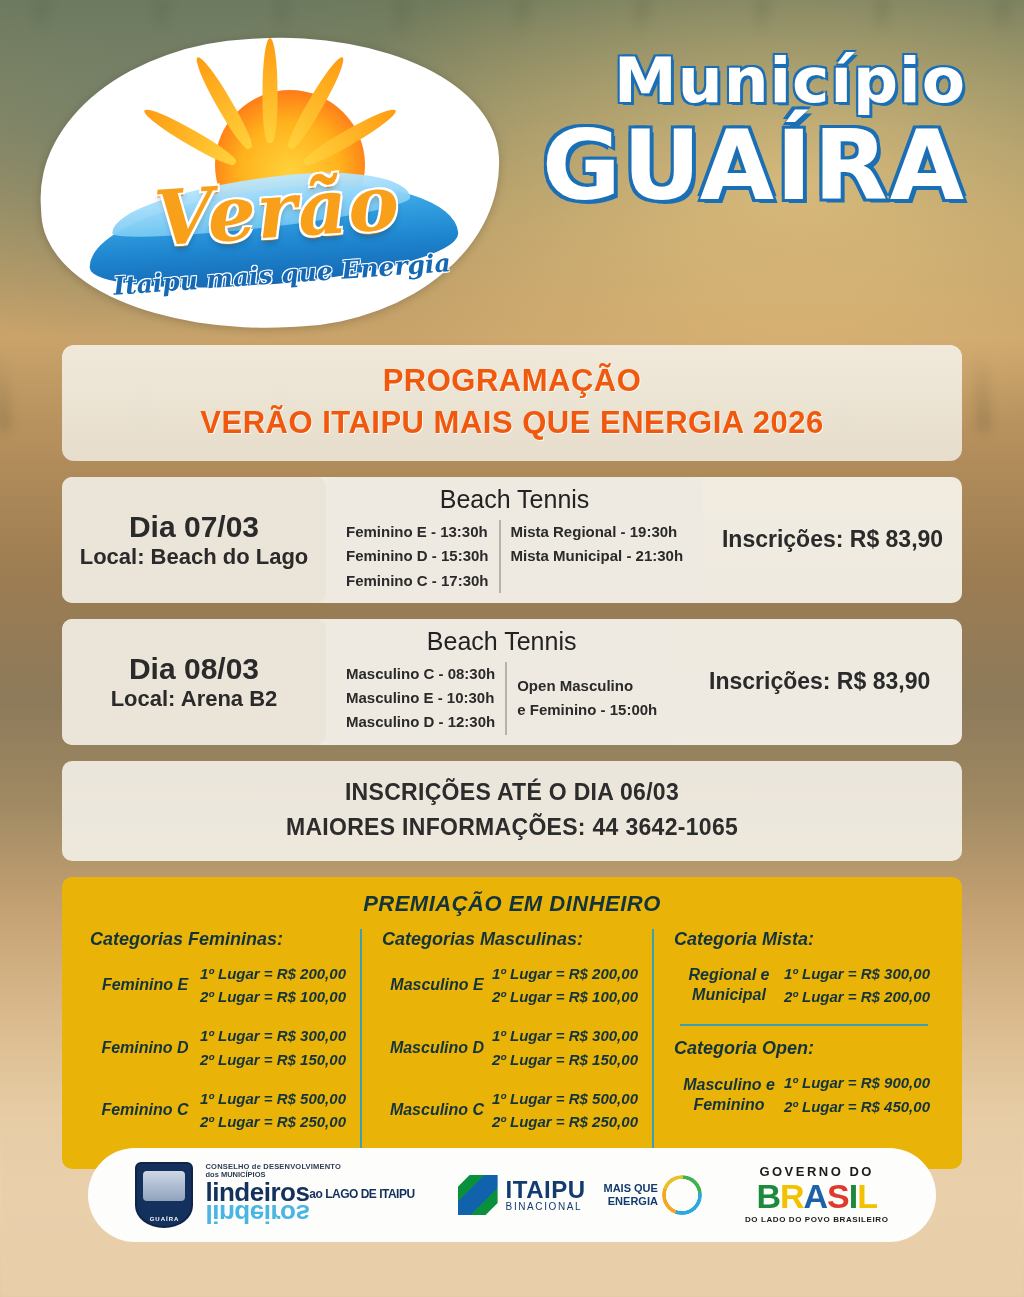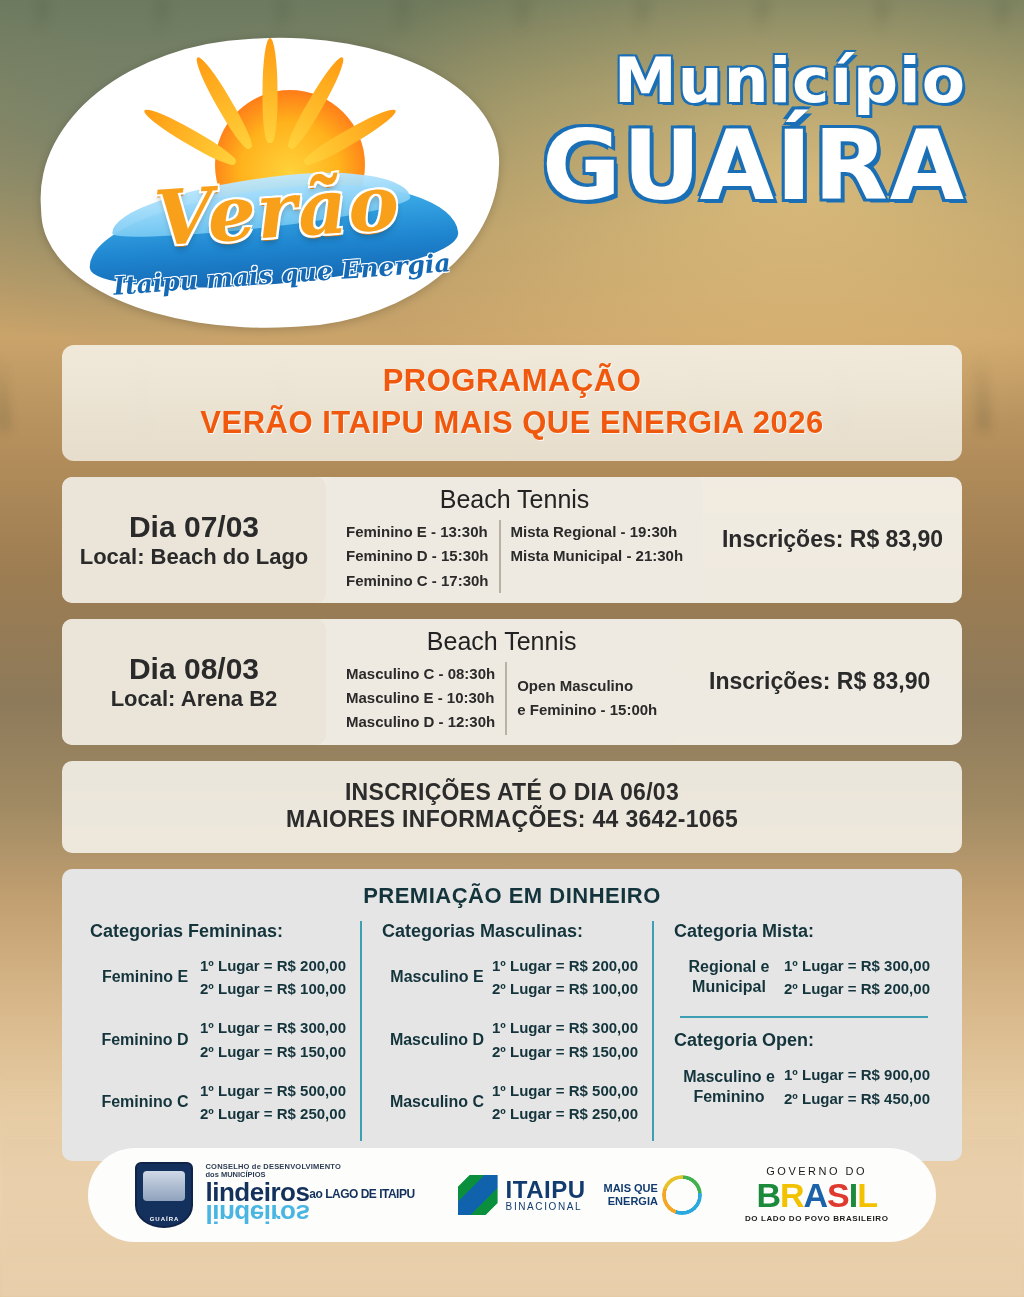--- a/index.html
+++ b/index.html
@@ -194,27 +194,28 @@
   .price { font-size: 23px; font-weight: bold; color: #2a2a2a; }
 
   .info-box {
     background: rgba(244,241,233,0.90);
     border-radius: 10px;
     padding: 18px 10px 20px;
     text-align: center;
     margin-bottom: 16px;
   }
   .info-line { font-size: 23px; font-weight: bold; color: #2c2c2c; letter-spacing: 0.3px; }
-  .info-line + .info-line { margin-top: 0; }
+  .info-line + .info-line { margin-top: 8px; }
 
   
   .prizes {
-    background: #e5e5e5;
+    background: #eab308;
     border-radius: 10px;
     padding: 14px 18px 20px;
+    font-style: italic;
   }
   .prizes-title {
     text-align: center; font-size: 22px; font-weight: bold; color: #14343c;
     letter-spacing: 0.5px; margin-bottom: 12px;
   }
   .prize-cols { display: flex; }
   .prize-col { flex: 1; padding: 0 10px; }
   .prize-col + .prize-col { border-left: 2px solid #3d9fb3; padding-left: 20px; }
   .prize-col-title {
     text-align: left; font-size: 18px; font-weight: bold; color: #14343c; margin-bottom: 12px;
@@ -279,21 +280,21 @@
   .mqe-swoosh {
     width: 40px; height: 40px; margin-left: 4px;
     border-radius: 50%;
     background:
       conic-gradient(from 200deg, #f5a623 0 25%, #e8c22a 25% 45%, #3fb24f 45% 68%, #2aa9df 68% 100%);
     -webkit-mask: radial-gradient(circle at 50% 50%, transparent 56%, #000 58%);
     mask: radial-gradient(circle at 50% 50%, transparent 56%, #000 58%);
   }
 
   .gov { text-align: center; line-height: 1.02; }
-  .gov-top { font-size: 11px; font-weight: normal; color: #1b1b1b; letter-spacing: 2.5px; }
+  .gov-top { font-size: 13px; font-weight: bold; color: #1b1b1b; letter-spacing: 2.5px; }
   .gov-brasil { font-size: 34px; font-weight: bold; letter-spacing: -1px; }
   .gov-brasil span { display: inline-block; }
   .gov-bottom { font-size: 8px; font-weight: bold; color: #1b1b1b; letter-spacing: 0.6px; margin-top: 3px; }
 </style>
 </head>
 <body>
 
 <div class="bg-streaks"></div>
 <div class="bg-bottom"></div>
 

